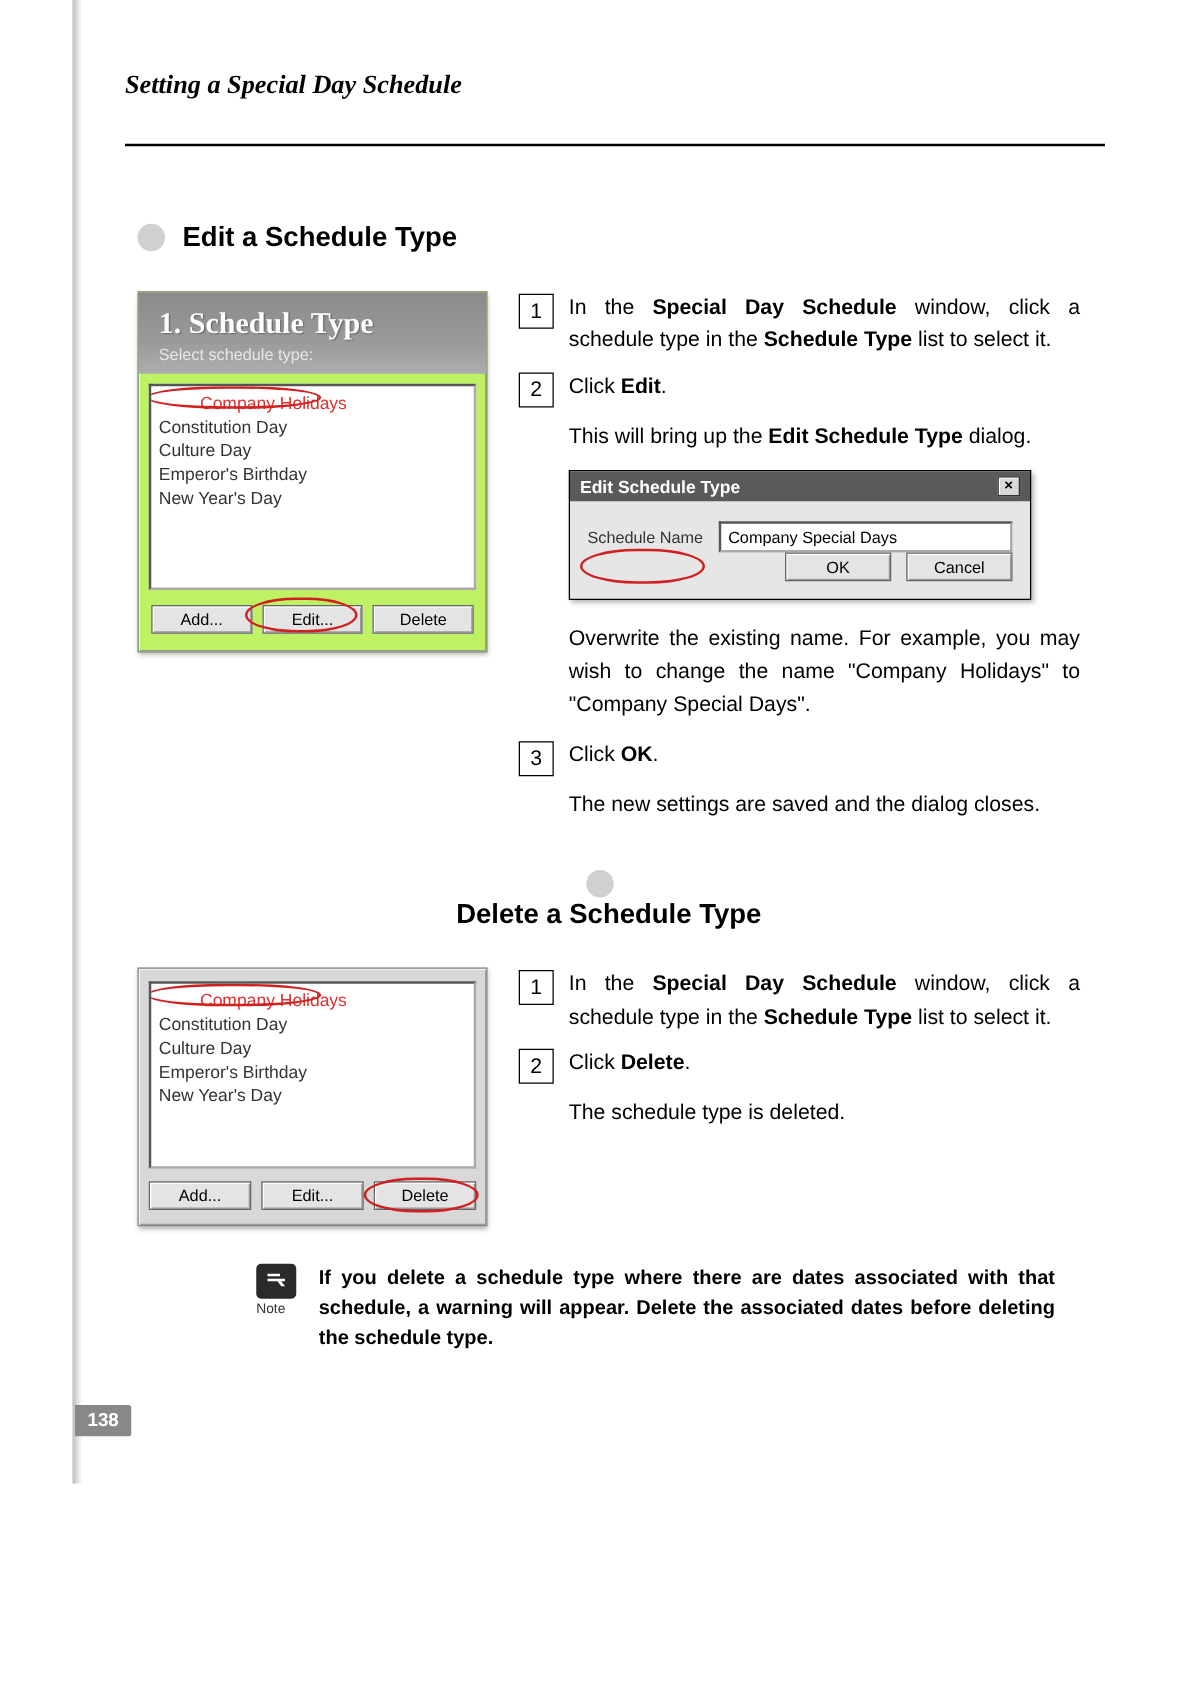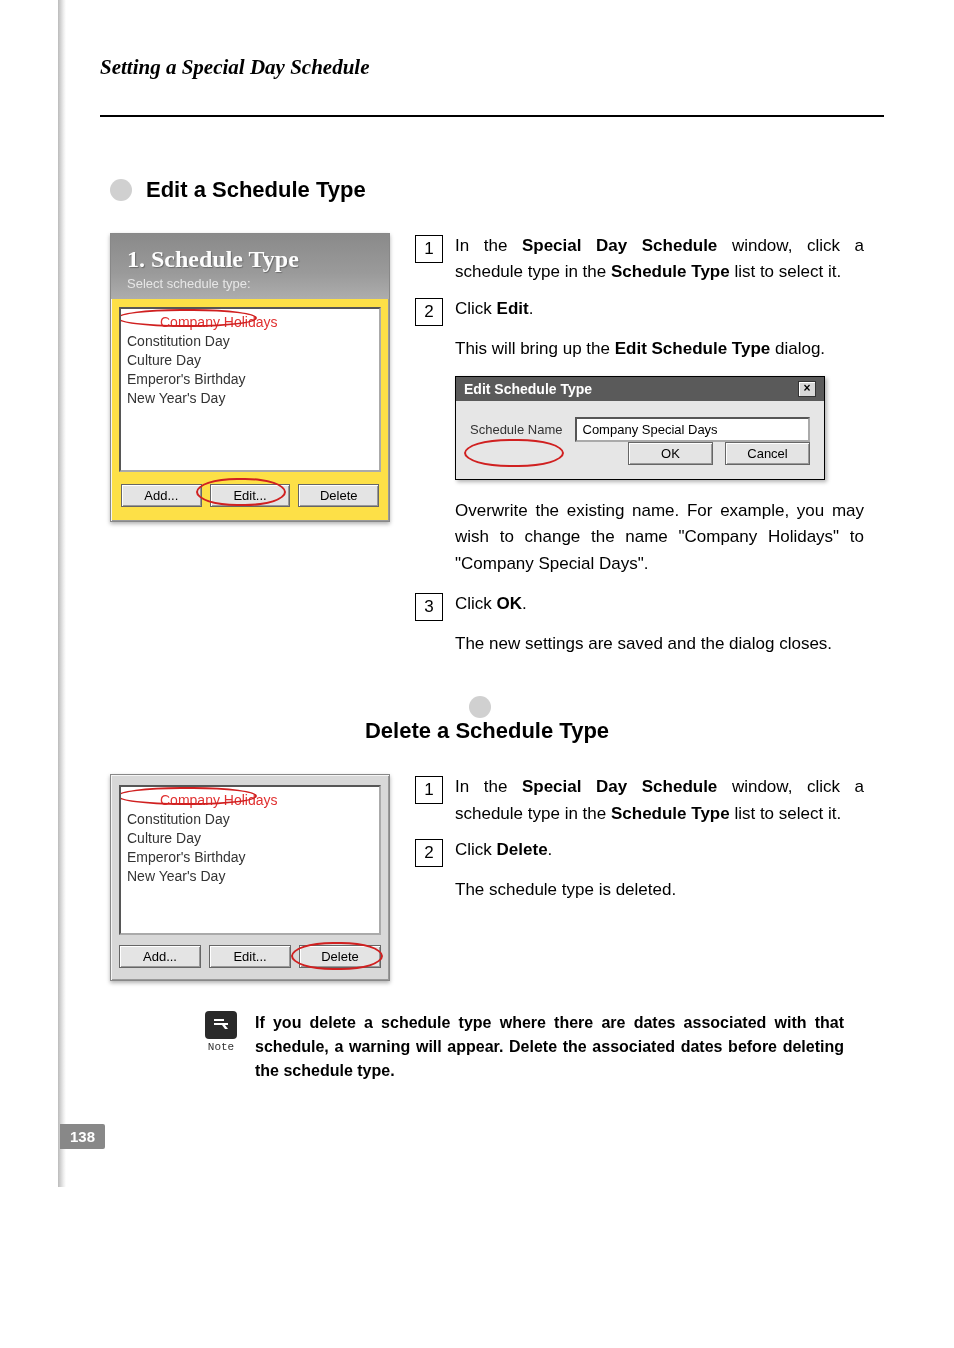--- a/index.html
+++ b/index.html
@@ -55,21 +55,21 @@
     margin-bottom: 25px;
   }
   .left-col {
     width: 280px;
     flex-shrink: 0;
   }
   .right-col {
     flex: 1;
   }
   .panel {
-    background: #fde047;
+    background: #bef264;
     border: 1px solid #888;
     padding: 0;
     box-shadow: inset 1px 1px 0 #f5f5f5, inset -1px -1px 0 #999, 0 2px 4px rgba(0,0,0,0.3);
   }
   .panel-gradient-title {
     background: linear-gradient(to bottom, #8a8a8a 0%, #9a9a9a 60%, #adadad 100%);
     padding: 12px 16px 8px 16px;
     color: #fff;
   }
   .panel-big-title {
@@ -228,22 +228,20 @@
   .note-row {
     display: flex;
     align-items: flex-start;
     gap: 18px;
     margin-top: 30px;
     margin-left: 95px;
     margin-right: 20px;
   }
   .note-icon-col {
     flex-shrink: 0;
-    text-align: center;
-    font-family: Liberation Mono, monospace;
   }
   .note-icon {
     width: 32px;
     height: 28px;
     background: #2a2a2a;
     border-radius: 4px;
     position: relative;
     display: flex;
     align-items: center;
     justify-content: center;

